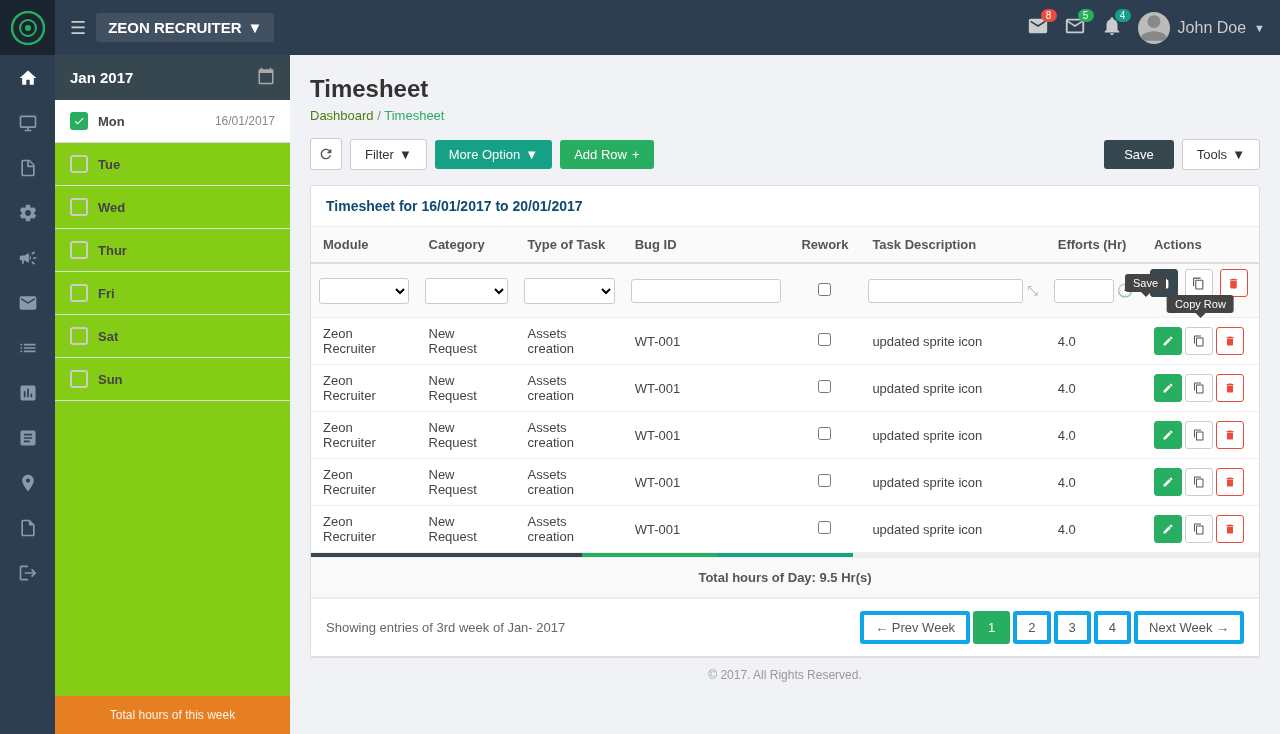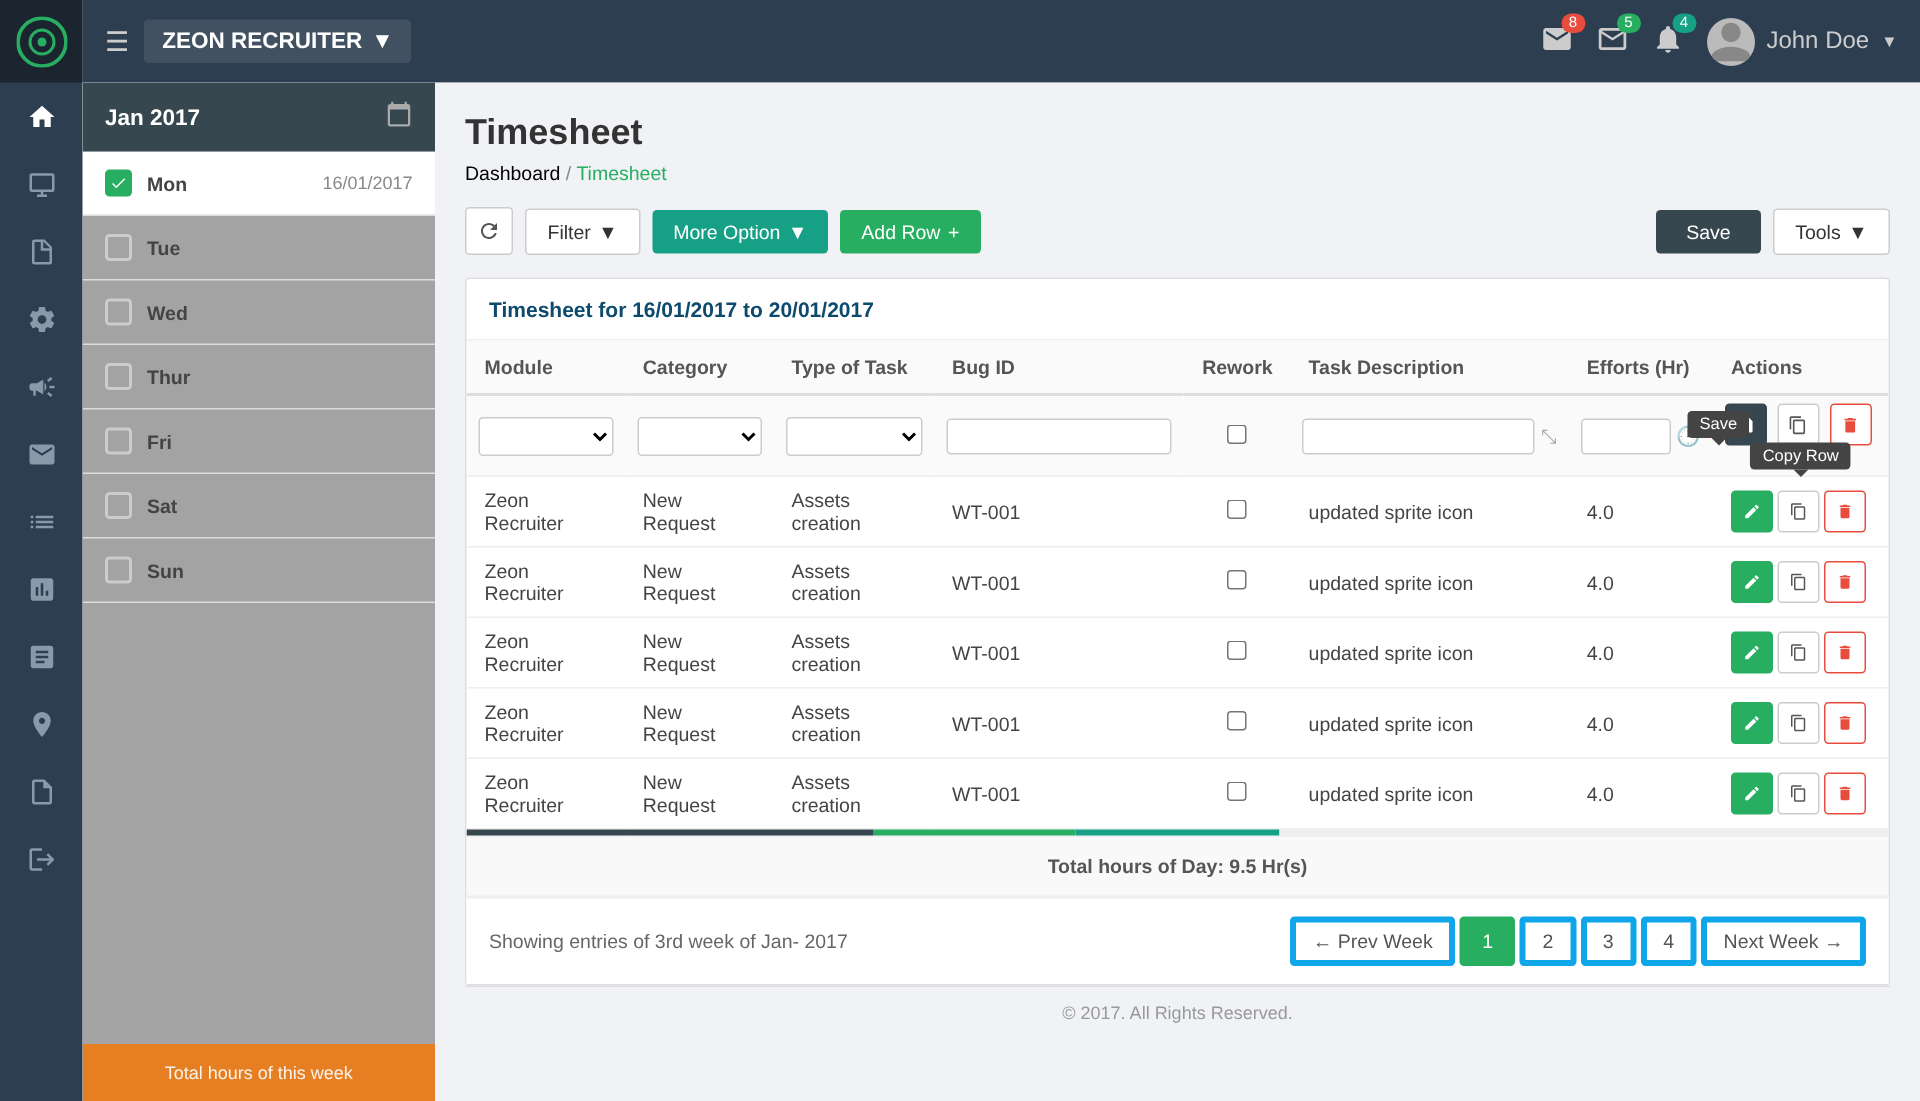--- a/index.html
+++ b/index.html
@@ -27,40 +27,40 @@
     .badge { position: absolute; top: -6px; right: -8px; background: #e74c3c; color: #fff; font-size: 10px; border-radius: 10px; padding: 1px 5px; min-width: 16px; text-align: center; }
     .badge.green { background: #27ae60; }
     .badge.teal { background: #16a085; }
     .avatar-wrap { display: flex; align-items: center; gap: 8px; cursor: pointer; color: #ccc; }
     .avatar { width: 32px; height: 32px; border-radius: 50%; background: #bbb; overflow: hidden; display: flex; align-items: center; justify-content: center; }
 
     
     .content-area { flex: 1; display: flex; overflow: hidden; }
 
     
-    .left-panel { width: 235px; background: #a3a3a3; flex-shrink: 0; display: flex; flex-direction: column; }
+    .left-panel { width: 235px; background: #84cc16; flex-shrink: 0; display: flex; flex-direction: column; }
     .month-header { background: #37474f; color: #fff; padding: 12px 15px; display: flex; align-items: center; justify-content: space-between; }
     .month-header span { font-size: 15px; font-weight: bold; }
     .calendar-icon { color: #aaa; cursor: pointer; }
     .day-list { flex: 1; overflow-y: auto; }
     .day-item { display: flex; align-items: center; padding: 12px 15px; border-bottom: 1px solid #ddd; gap: 10px; cursor: pointer; }
     .day-item.active { background: #fff; }
     .day-item .checkbox { width: 18px; height: 18px; border: 2px solid #ccc; border-radius: 3px; display: flex; align-items: center; justify-content: center; flex-shrink: 0; }
     .day-item .checkbox.checked { background: #27ae60; border-color: #27ae60; }
     .day-item .day-name { font-weight: bold; font-size: 13px; color: #444; }
     .day-item .day-date { font-size: 12px; color: #888; margin-left: auto; }
     .total-hours { background: #e67e22; color: #fff; padding: 12px 15px; text-align: center; }
     .total-hours .hrs { font-size: 18px; font-weight: bold; }
     .total-hours .label { font-size: 12px; opacity: 0.9; }
 
     
     .right-panel { flex: 1; padding: 20px; overflow-y: auto; background: #f0f2f5; }
     .page-title { font-size: 24px; font-weight: bold; color: #333; margin-bottom: 5px; }
     .breadcrumb { font-size: 13px; color: #888; margin-bottom: 15px; }
-    .breadcrumb a { color: #000000; text-decoration: none; }
+    .breadcrumb a { color: #4d7c0f; text-decoration: none; }
 
     
     .toolbar { display: flex; align-items: center; gap: 8px; margin-bottom: 15px; }
     .btn { padding: 7px 14px; border: none; border-radius: 3px; cursor: pointer; font-size: 13px; display: flex; align-items: center; gap: 5px; }
     .btn-default { background: #fff; border: 1px solid #ccc; color: #333; }
     .btn-teal { background: #16a085; color: #fff; }
     .btn-green { background: #27ae60; color: #fff; }
     .btn-save { background: #37474f; color: #fff; padding: 7px 20px; }
     .btn-tools { background: #fff; border: 1px solid #ccc; color: #333; }
     .toolbar-spacer { flex: 1; }

